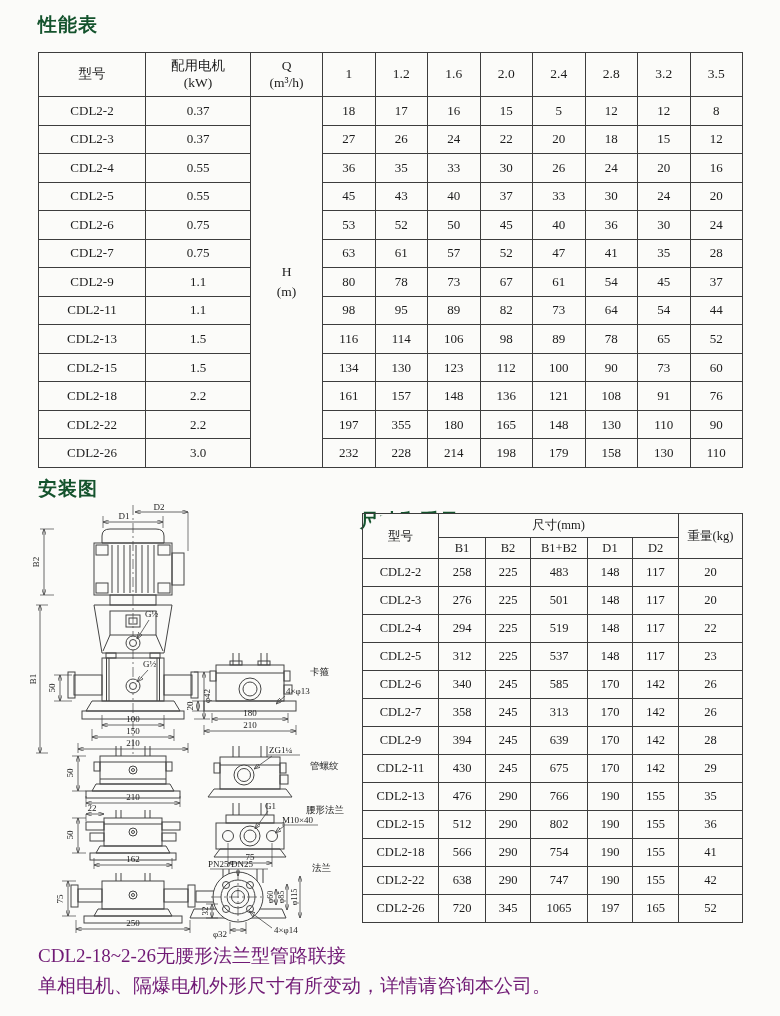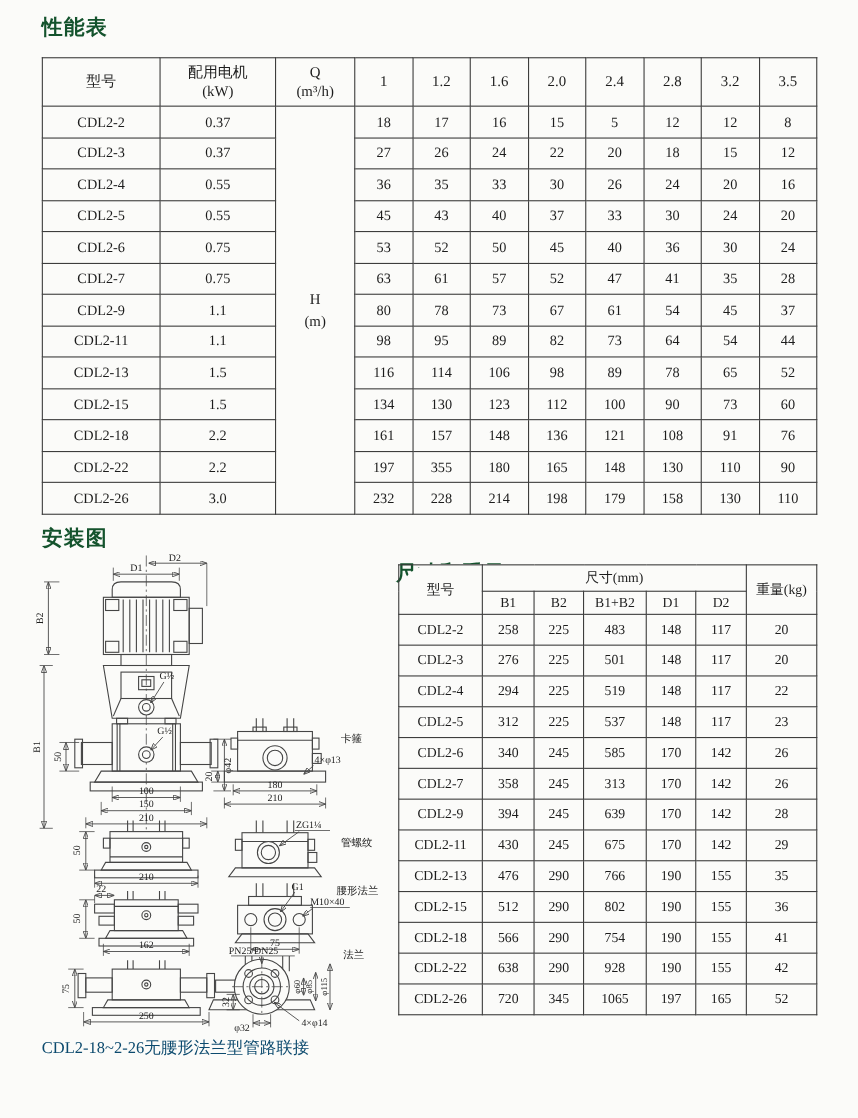--- a/index.html
+++ b/index.html
@@ -33,21 +33,21 @@
     stroke:#454545; fill:none; stroke-width:1; }
   #diagram .cl { stroke-dasharray:10 3 2 3; stroke-width:0.7; }
   #diagram .dim { stroke-width:0.8; marker-start:url(#ar); marker-end:url(#ar); }
   #diagram .ldr { stroke-width:0.8; marker-end:url(#ar); }
   #diagram .tick { stroke-width:0.7; }
   #diagram .fillw { fill:#fbfbf9; }
   #diagram text { stroke:none; fill:#1c1c1c; font-family:"Liberation Serif","DejaVu Serif",serif; font-size:9px; }
   #diagram text.cjk { font-family:"DejaVu Sans","Liberation Sans",sans-serif; font-size:9.5px; }
   #diagram text.mid { text-anchor:middle; }
 
-  #footer-note { position:absolute; left:38px; top:941px; font-size:15px; line-height:1.6; color:#0c4a6e; }
+  #footer-note { position:absolute; left:38px; top:941px; font-size:19px; line-height:1.6; color:#701a75; }
 </style>
 </head>
 <body>
 
 <div class="section-title" id="title-perf">性能表</div>
 
 <table id="perf-table">
   <colgroup>
     <col style="width:107px">
       <col style="width:105px">
@@ -626,32 +626,33 @@
         <td>290</td>
         <td>754</td>
         <td>190</td>
         <td>155</td>
         <td>41</td>
       </tr>
       <tr>
         <td>CDL2-22</td>
         <td>638</td>
         <td>290</td>
-        <td>928</td>
+        <td>747</td>
         <td>190</td>
         <td>155</td>
         <td>42</td>
       </tr>
       <tr>
         <td>CDL2-26</td>
         <td>720</td>
         <td>345</td>
         <td>1065</td>
         <td>197</td>
         <td>165</td>
         <td>52</td>
       </tr>
     </tbody>
 </table>
 
 <div id="footer-note">
   <div>CDL2-18~2-26无腰形法兰型管路联接</div>
+  <div>单相电机、隔爆电机外形尺寸有所变动，详情请咨询本公司。</div>
 </div>
 
 </body></html>

